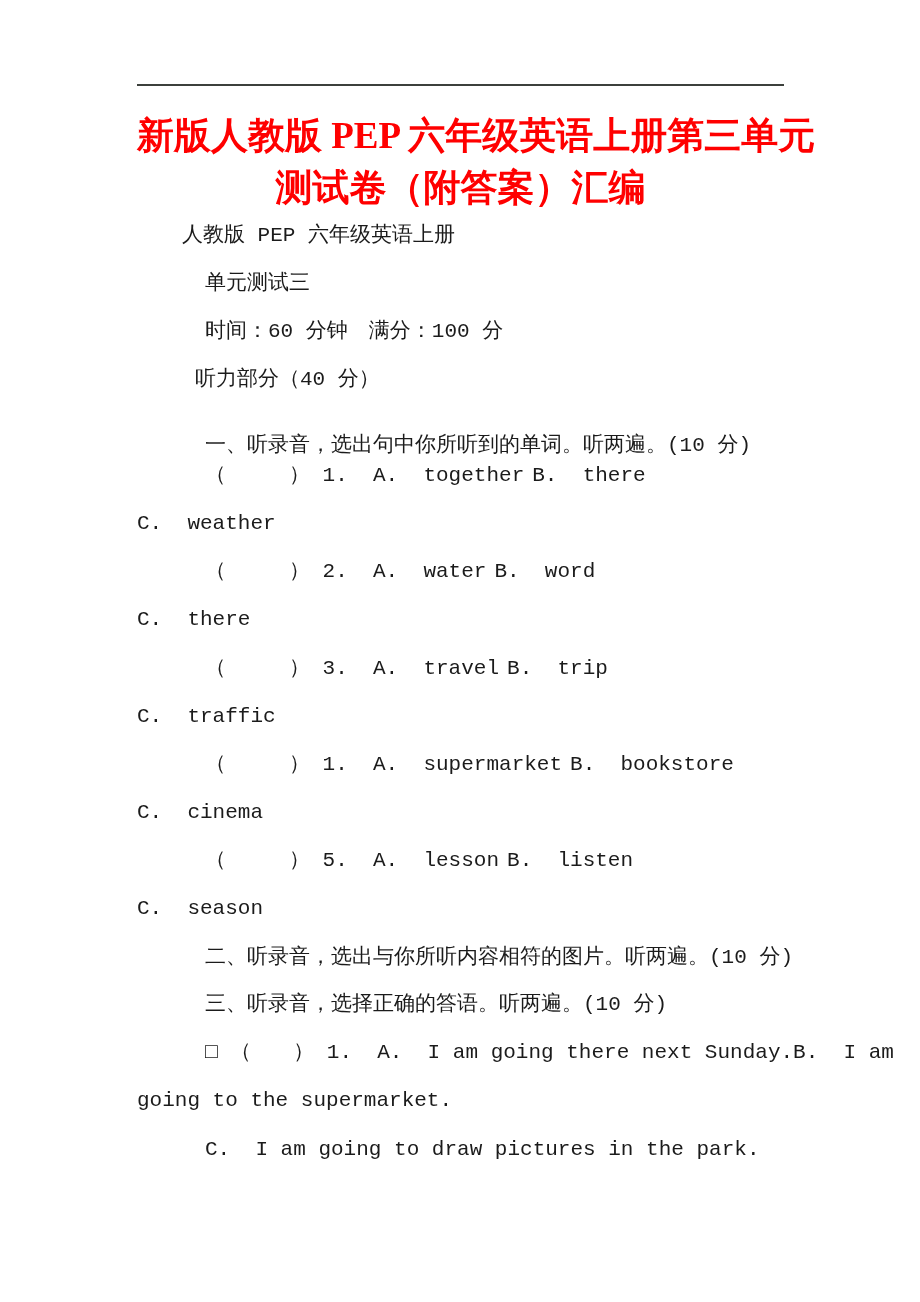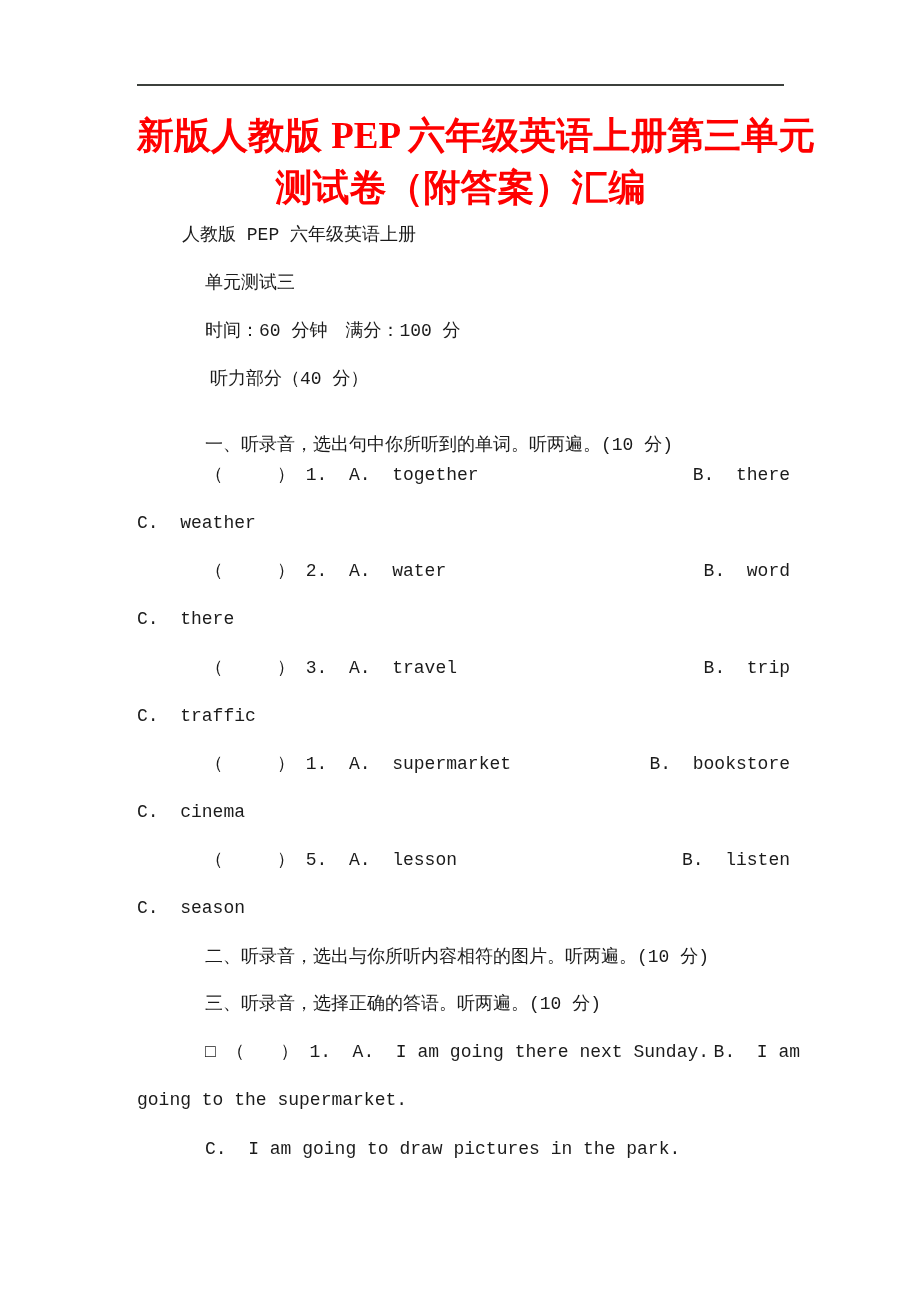--- a/index.html
+++ b/index.html
@@ -32,29 +32,30 @@
     text-align: center;
     color: #ff0000;
     font-family: Liberation Serif, serif;
     font-weight: bold;
     font-size: 37px;
     line-height: 52px;
     white-space: nowrap;
   }
   .line {
     position: absolute;
-    font-size: 18px;
+    font-size: 21px;
     line-height: 27px;
     white-space: pre;
   }
   .opt {
     left: 205px;
     width: 585px;
     display: flex;
-    justify-content: space-between;
+    justify-content: flex-start;
+    gap: 8px;
   }
   .opt3 {
     left: 205px;
     width: 595px;
     display: flex;
     justify-content: space-between;
   }
 </style>
 </head>
 <body>
@@ -67,21 +68,21 @@
     <div>新版人教版 PEP 六年级英语上册第三单元</div>
     <div>测试卷（附答案）汇编</div>
   </div>
 
   <div class="line" style="top:222px; left:182px">人教版 PEP 六年级英语上册</div>
 
   <div class="line" style="top:270px; left:205px">单元测试三</div>
 
   <div class="line" style="top:318px; left:205px">时间：60 分钟　满分：100 分</div>
 
-  <div class="line" style="top:366px; left:210px">听力部分（40 分）</div>
+  <div class="line" style="top:366px; left:195px">听力部分（40 分）</div>
 
   <div class="line" style="top:432px; left:205px">一、听录音，选出句中你所听到的单词。听两遍。(10 分)</div>
 
   <div class="line opt" style="top:462px">
     <span>（　　　） 1.  A.  together</span>
     <span>B.  there</span>
   </div>
   <div class="line" style="top:510px; left:137px">C.  weather</div>
 
   <div class="line opt" style="top:558px">

